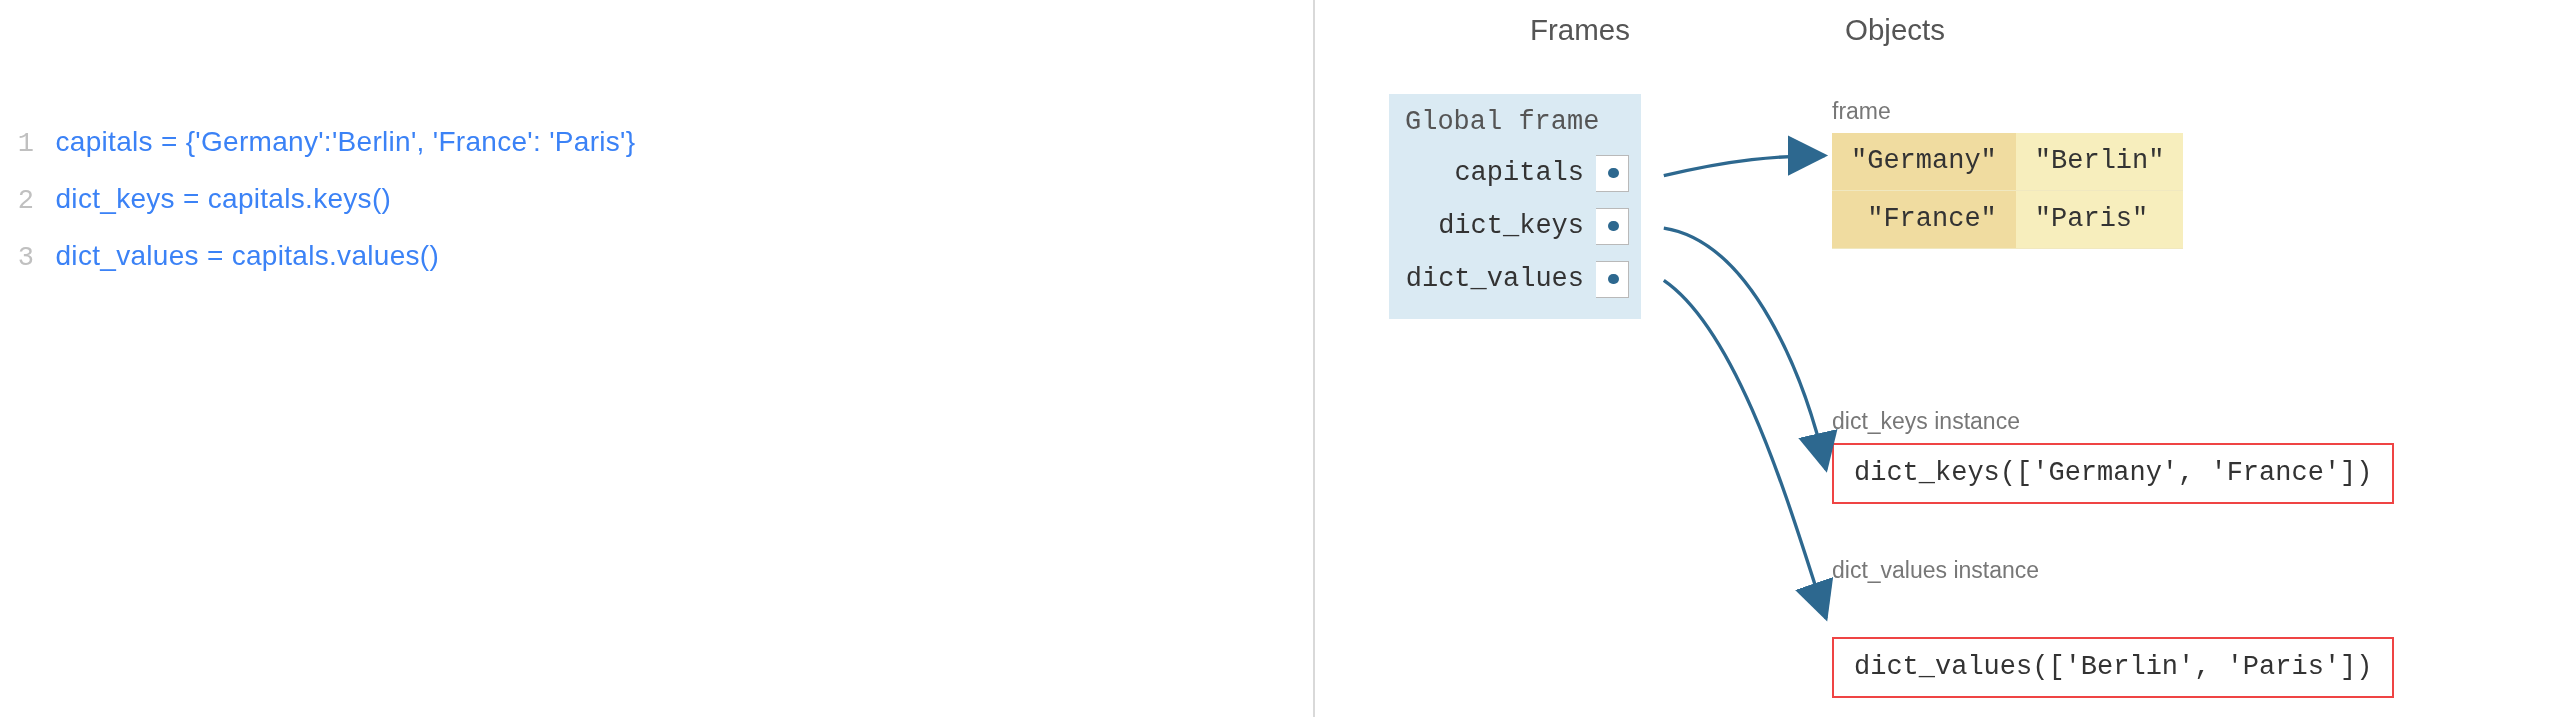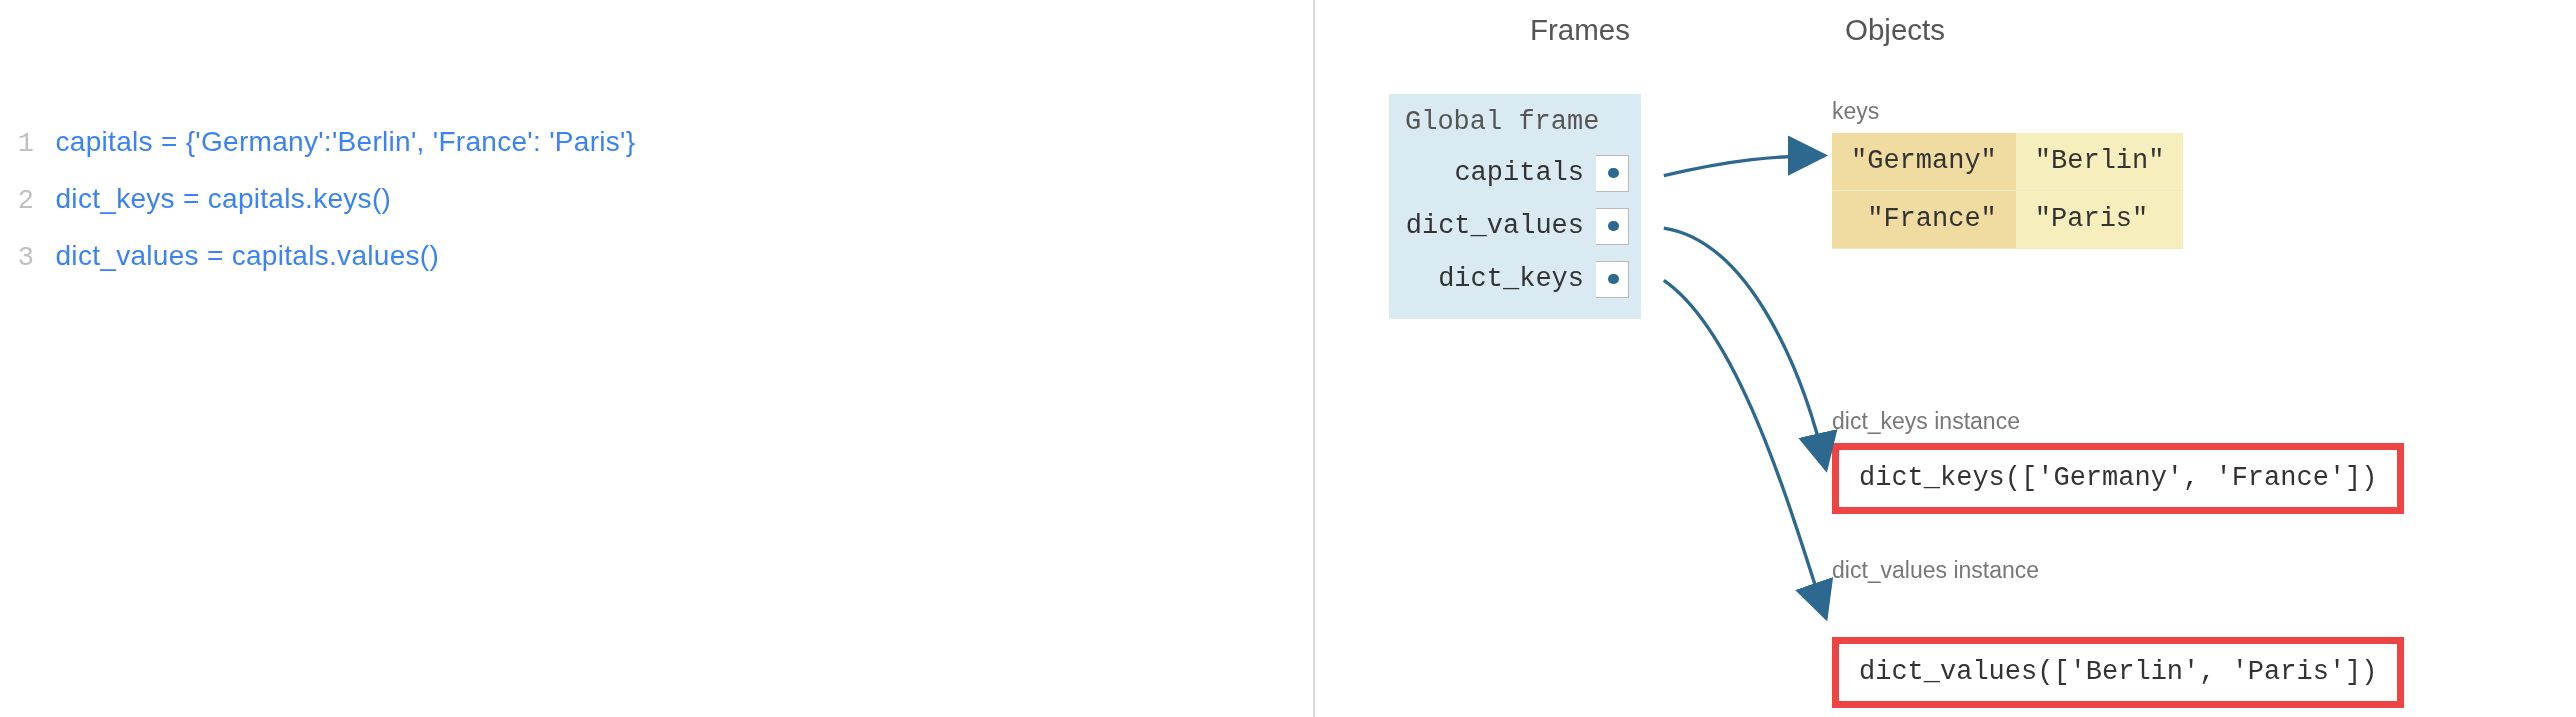--- a/index.html
+++ b/index.html
@@ -123,21 +123,21 @@
   .dict-table td {
     padding: 13.4px 19px;
     border-bottom: 1.3px solid #f0e8c0;
   }
   .dict-key { background: #f0dca0; text-align: right; }
   .dict-val { background: #f7eebd; }
 
   .obj-box {
     position: absolute;
     left: 517px;
-    border: 7px solid #ef4444;
+    border: 2px solid #ef4444;
     padding: 13.4px 20px;
     font-family: Consolas, "Courier New", monospace;
     font-size: 27px;
     color: #333;
     white-space: pre;
   }
   .keys-box { top: 443px; }
   .values-box { top: 592px; margin-top: 45px; }
 
   svg.arrows {
@@ -171,39 +171,39 @@
 
   <div class="viz-pane">
 
     <div class="col-header frames-header">Frames</div>
     <div class="col-header objects-header">Objects</div>
 
     <div class="frame-box">
       <div class="frame-title">Global frame</div>
       <div class="var-row">
         <span class="var-name">capitals</span>
+        <span class="var-port">
+            <span class="var-dot"></span>
+          </span>
+      </div>
+      <div class="var-row">
+        <span class="var-name">dict_keys</span>
         <span class="var-port">
             <span class="var-dot"></span>
           </span>
       </div>
       <div class="var-row">
         <span class="var-name">dict_values</span>
         <span class="var-port">
             <span class="var-dot"></span>
           </span>
       </div>
-      <div class="var-row">
-        <span class="var-name">dict_keys</span>
-        <span class="var-port">
-            <span class="var-dot"></span>
-          </span>
-      </div>
-    </div>
-
-    <div class="obj-label dict-label">keys</div>
+    </div>
+
+    <div class="obj-label dict-label">frame</div>
     <table class="dict-table">
       <tbody>
           <tr>
         <td class="dict-key">"Germany"</td>
         <td class="dict-val">"Berlin"</td>
       </tr>
       <tr>
         <td class="dict-key">"France"</td>
         <td class="dict-val">"Paris"</td>
       </tr>

